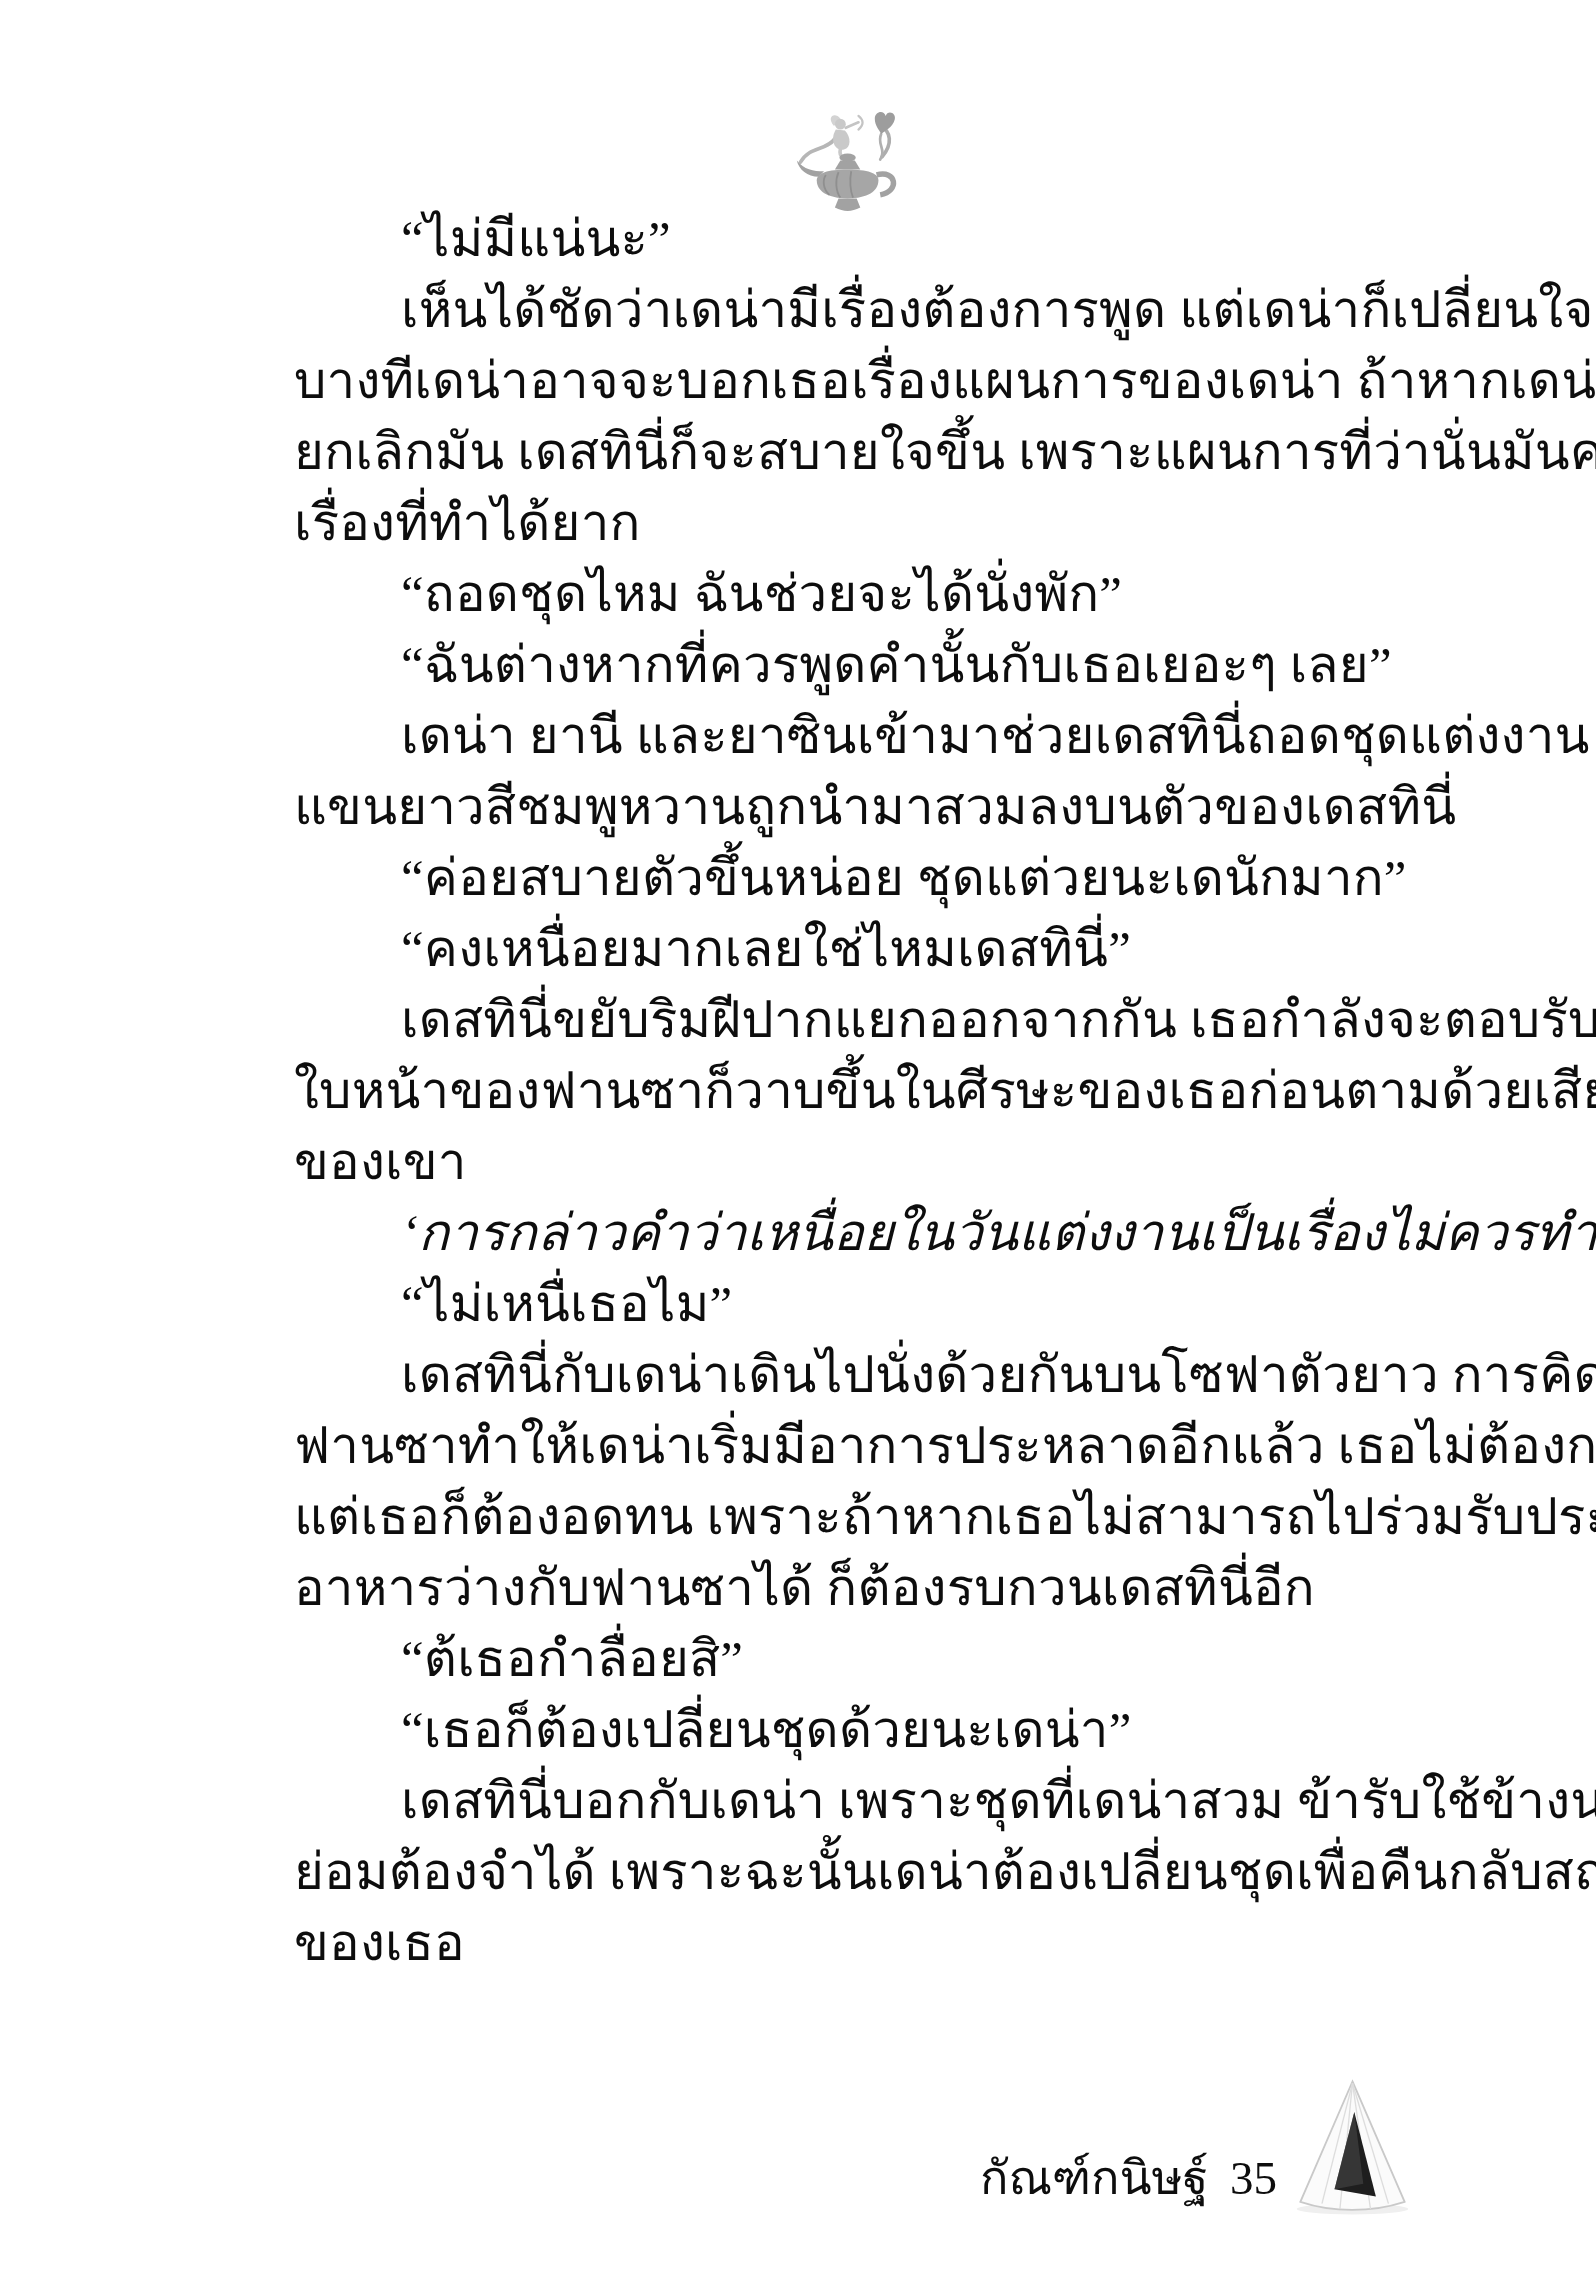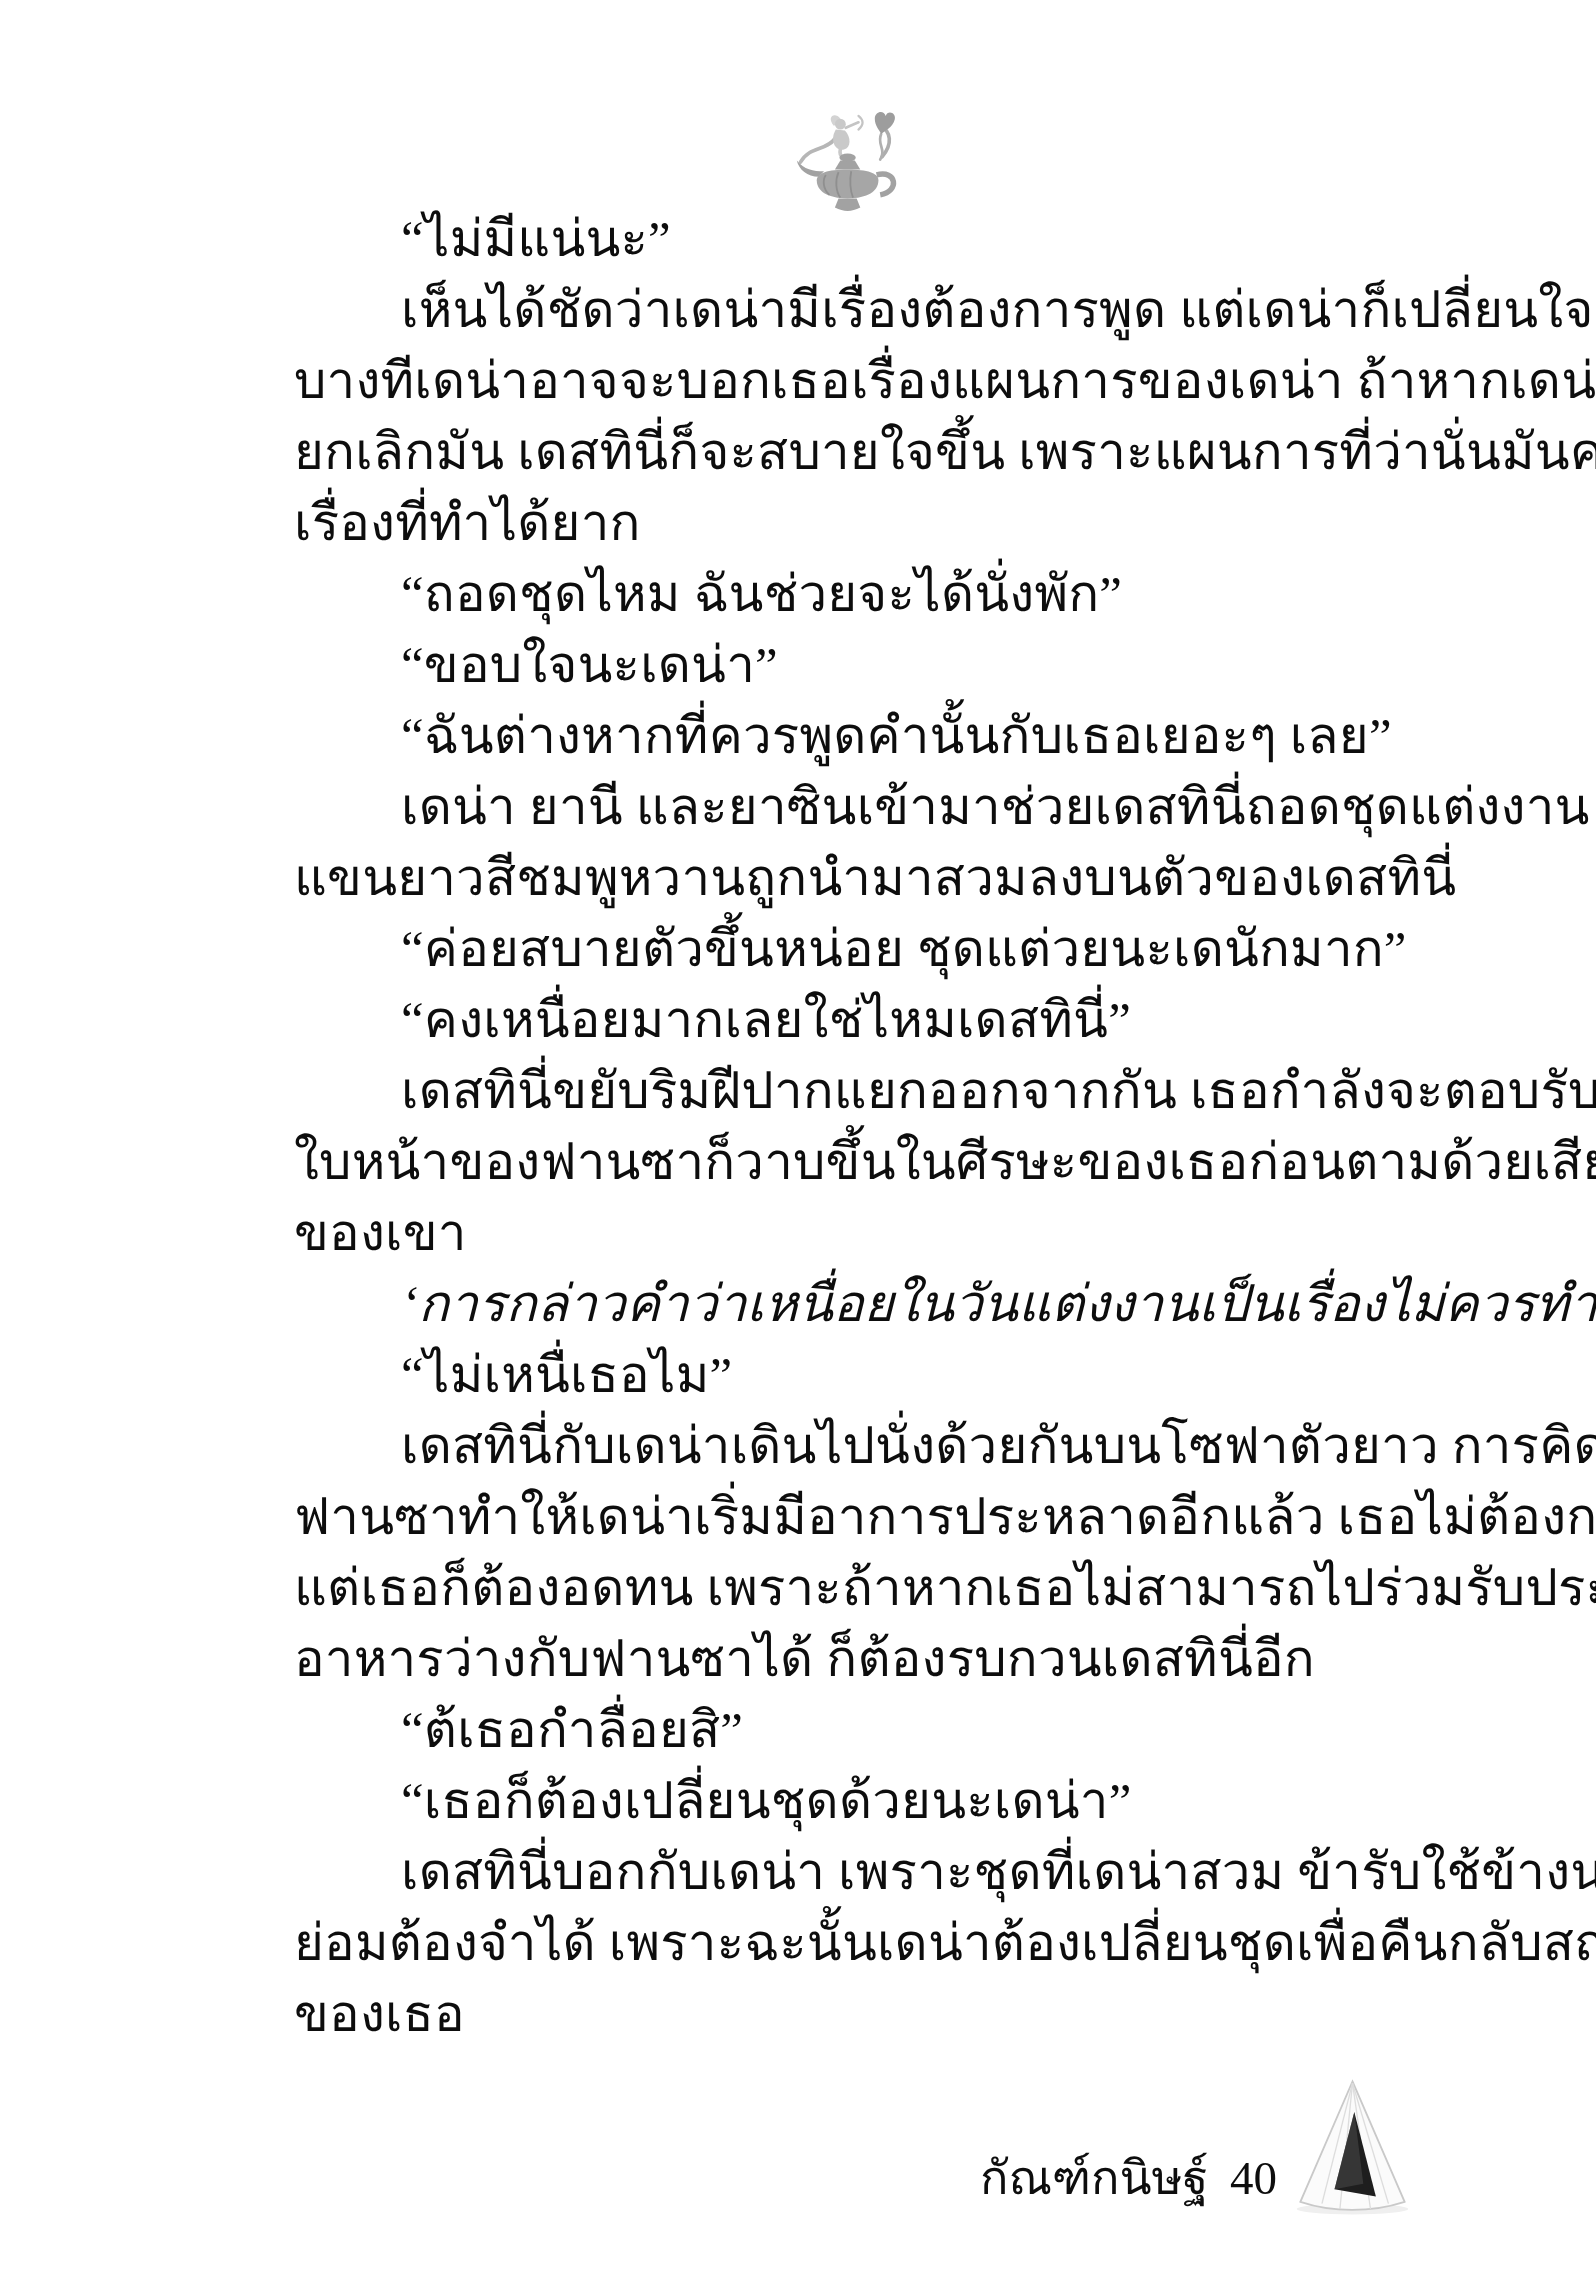--- a/index.html
+++ b/index.html
@@ -84,21 +84,20 @@
     <path d="M 48 104 L 68 104 L 72 114 C 62 119 54 119 44 114 Z" fill="#a2a2a2"></path>
   </svg>
 
   <main class="text-block">
       <p class="line indent">“ไม่มีแน่นะ”</p>
       <p class="line indent">เห็นได้ชัดว่าเดน่ามีเรื่องต้องการพูด แต่เดน่าก็เปลี่ยนใจกะทันหัน</p>
       <p class="line">บางทีเดน่าอาจจะบอกเธอเรื่องแผนการของเดน่า ถ้าหากเดน่าเปลี่ยนใจ</p>
       <p class="line">ยกเลิกมัน เดสทินี่ก็จะสบายใจขึ้น เพราะแผนการที่ว่านั่นมันคงเป็น</p>
       <p class="line">เรื่องที่ทำได้ยาก</p>
       <p class="line indent">“ถอดชุดไหม ฉันช่วยจะได้นั่งพัก”</p>
-      <p class="line indent">“ขอบใจนะเดน่า”</p>
       <p class="line indent">“ฉันต่างหากที่ควรพูดคำนั้นกับเธอเยอะๆ เลย”</p>
       <p class="line indent">เดน่า ยานี และยาซินเข้ามาช่วยเดสทินี่ถอดชุดแต่งงาน ชุดเสื้อ</p>
       <p class="line">แขนยาวสีชมพูหวานถูกนำมาสวมลงบนตัวของเดสทินี่</p>
       <p class="line indent">“ค่อยสบายตัวขึ้นหน่อย ชุดแต่วยนะเดนักมาก”</p>
       <p class="line indent">“คงเหนื่อยมากเลยใช่ไหมเดสทินี่”</p>
       <p class="line indent">เดสทินี่ขยับริมฝีปากแยกออกจากกัน เธอกำลังจะตอบรับ แต่</p>
       <p class="line">ใบหน้าของฟานซาก็วาบขึ้นในศีรษะของเธอก่อนตามด้วยเสียงทุ้มต่ำลึก</p>
       <p class="line">ของเขา</p>
       <p class="line indent italic">‘การกล่าวคำว่าเหนื่อยในวันแต่งงานเป็นเรื่องไม่ควรทำ’</p>
       <p class="line indent">“ไม่เหนื่เธอไม”</p>
@@ -107,21 +106,21 @@
       <p class="line">แต่เธอก็ต้องอดทน เพราะถ้าหากเธอไม่สามารถไปร่วมรับประทาน</p>
       <p class="line">อาหารว่างกับฟานซาได้ ก็ต้องรบกวนเดสทินี่อีก</p>
       <p class="line indent">“ต้เธอกำลื่อยสิ”</p>
       <p class="line indent">“เธอก็ต้องเปลี่ยนชุดด้วยนะเดน่า”</p>
       <p class="line indent">เดสทินี่บอกกับเดน่า เพราะชุดที่เดน่าสวม ข้ารับใช้ข้างนอก</p>
       <p class="line">ย่อมต้องจำได้ เพราะฉะนั้นเดน่าต้องเปลี่ยนชุดเพื่อคืนกลับสถานะ</p>
       <p class="line">ของเธอ</p>
     </main>
 
   <div class="footer">
-    <span>กัณฑ์กนิษฐ์</span><span class="num">40</span>
+    <span>กัณฑ์กนิษฐ์</span><span class="num">35</span>
   </div>
 
   <svg class="tent" viewBox="0 0 148 158" aria-hidden="true">
     <ellipse cx="74" cy="148" rx="62" ry="6" fill="#efefef"></ellipse>
     <path d="M 74 6 L 132 140 C 95 152 52 152 16 140 Z" fill="#fbfbfb" stroke="#c9c9c9" stroke-width="2"></path>
     <path d="M 74 8 L 40 142" stroke="#dddddd" stroke-width="1.5" fill="none"></path>
     <path d="M 74 8 L 60 148" stroke="#dddddd" stroke-width="1.5" fill="none"></path>
     <path d="M 74 8 L 94 148" stroke="#dddddd" stroke-width="1.5" fill="none"></path>
     <path d="M 74 8 L 114 142" stroke="#dddddd" stroke-width="1.5" fill="none"></path>
     <path d="M 76 40 L 100 134 L 54 126 Z" fill="#1e1e1e"></path>

